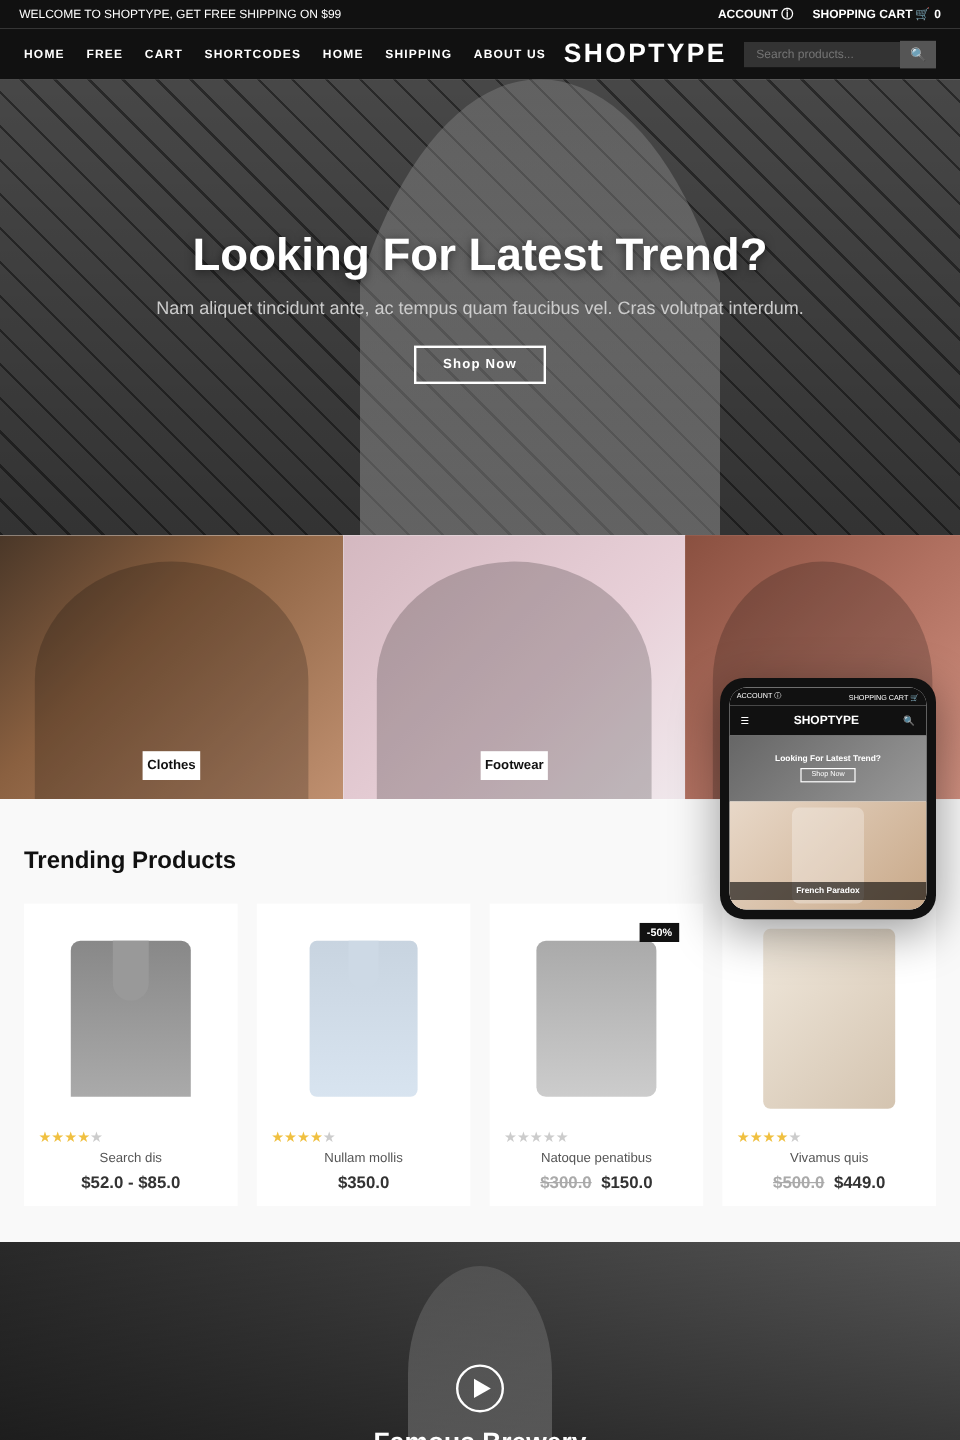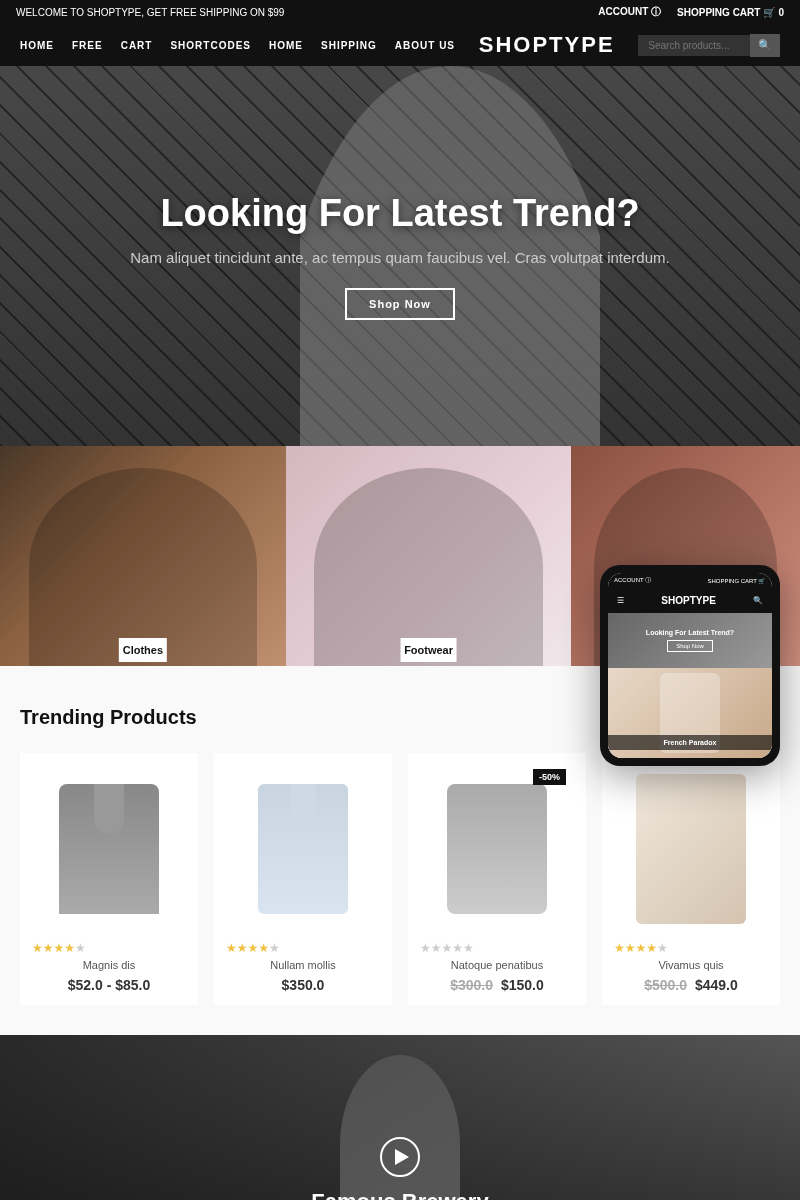--- a/index.html
+++ b/index.html
@@ -28,21 +28,21 @@
     .nav { display: flex; gap: 18px; align-items: center; }
     .nav a { color: #fff; text-decoration: none; font-size: 10px; letter-spacing: 1px; font-weight: 600; text-align: center; }
     .logo { color: #fff; font-size: 22px; font-weight: 900; letter-spacing: 2px; text-align: center; }
     .search-box { display: flex; align-items: center; }
     .search-box input {
       background: #333;
       border: none;
       color: #aaa;
       padding: 5px 10px;
       font-size: 10px;
-      width: 112px;
+      width: 130px;
       outline: none;
     }
     .search-box button {
       background: #555;
       border: none;
       color: #fff;
       padding: 5px 8px;
       cursor: pointer;
       font-size: 11px;
     }
@@ -139,21 +139,21 @@
       justify-content: center;
     }
     .cat-person-shape {
       width: 80%;
       height: 90%;
       background: rgba(0,0,0,0.2);
       border-radius: 50% 50% 0 0;
     }
     .cat-label {
       position: absolute;
-      bottom: 4px;
+      bottom: 16px;
       left: 50%;
       transform: translateX(-50%);
       background: #fff;
       color: #111;
       font-size: 11px;
       font-weight: 700;
       padding: 6px 4px;
       white-space: nowrap;
     }
     
@@ -536,21 +536,21 @@
 
   <div class="products-grid">
 
     <div class="product-card">
       <div class="product-img">
         <div class="prod-jacket"></div>
       </div>
       <div class="stars">
         <span class="filled">★★★★</span><span>★</span>
       </div>
-      <div class="product-name">Magnis dis</div>
+      <div class="product-name">Search dis</div>
       <div class="product-price">
         <span>$52.0</span>
         <span> - </span>
         <span>$85.0</span>
       </div>
     </div>
 
     <div class="product-card">
       <div class="product-img">
         <div class="prod-shirt"></div>

